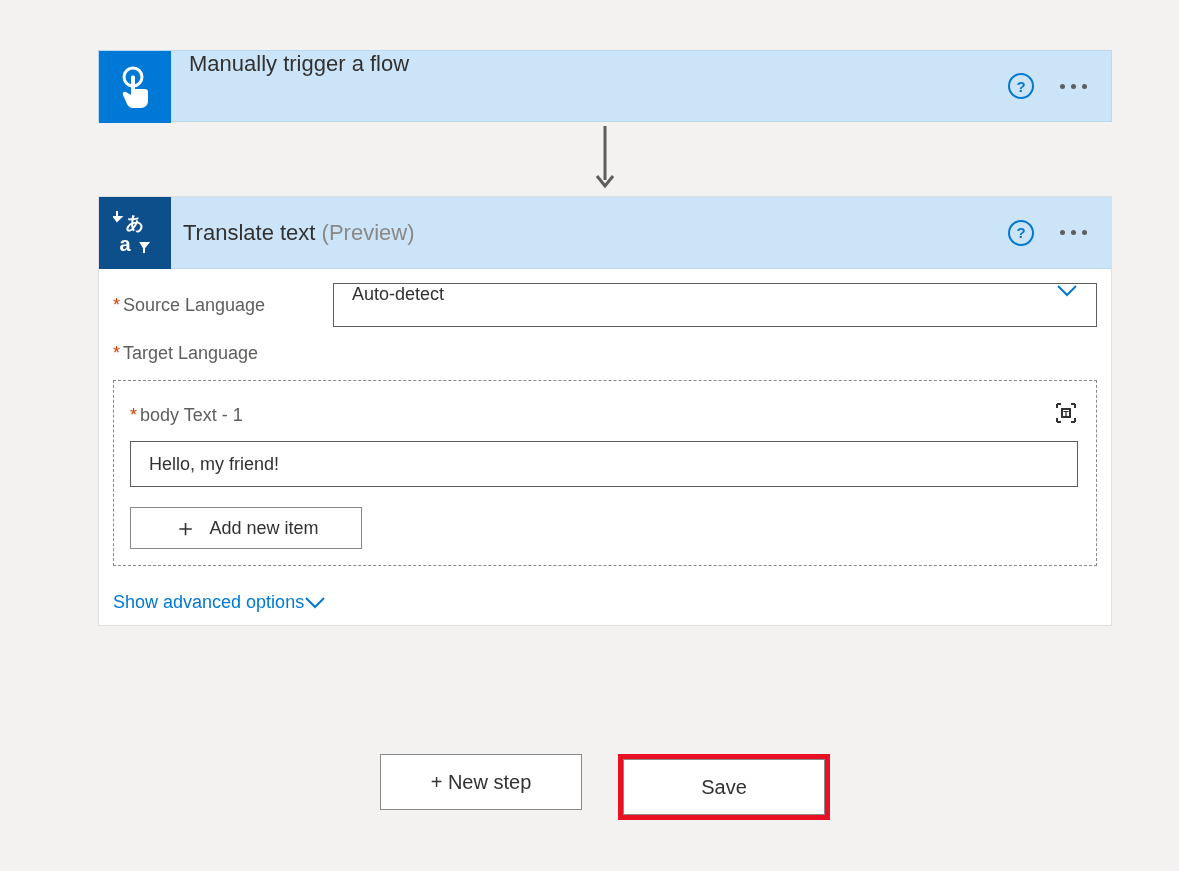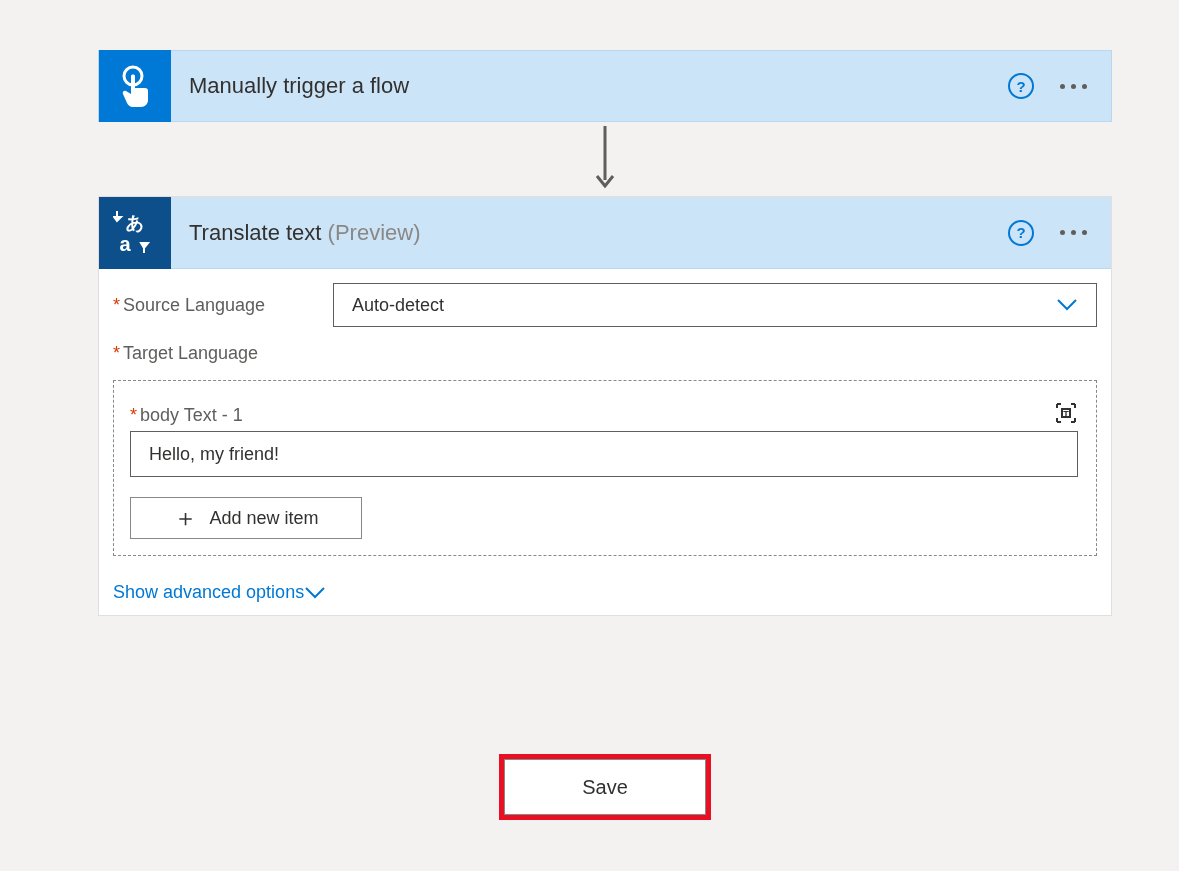--- a/index.html
+++ b/index.html
@@ -14,21 +14,20 @@
       height: 871px;
       position: relative;
     }
     .canvas {
       padding: 50px 98px 0 98px;
     }
 
     
     .trigger-card {
       display: flex;
-      align-items: center;
       background-color: #cce4f7;
       border: 1px solid #b9d7ef;
       height: 72px;
       width: 1014px;
     }
     .trigger-icon-cell {
       width: 72px;
       height: 72px;
       background-color: #0079d6;
       display: flex;
@@ -97,21 +96,21 @@
     .action-icon-cell {
       width: 72px;
       height: 72px;
       background-color: #0d4f8b;
       display: flex;
       align-items: center;
       justify-content: center;
     }
     .action-title-wrap {
       flex: 1;
-      padding-left: 18px;
+      padding-left: 12px;
       font-size: 22px;
       color: #323130;
     }
     .action-title-preview {
       color: #8a8886;
     }
 
     .action-body {
       padding: 14px 14px 12px 14px;
     }
@@ -128,21 +127,20 @@
     }
     .required-asterisk {
       color: #d83b01;
       margin-right: 3px;
     }
     .select-control {
       flex: 1;
       border: 1px solid #605e5c;
       height: 44px;
       display: flex;
-      align-items: center;
       justify-content: space-between;
       padding: 0 18px;
       font-size: 18px;
       color: #323130;
       cursor: pointer;
       background: #fff;
     }
     .chevron {
       color: #0078d4;
     }
@@ -150,20 +148,21 @@
     
     .body-section {
       border: 1px dashed #8a8886;
       padding: 18px 16px 16px 16px;
       margin-top: 6px;
     }
     .body-label-row {
       display: flex;
       align-items: center;
       justify-content: space-between;
+      margin-bottom: 10px;
     }
     .body-label {
       font-size: 18px;
       color: #605e5c;
     }
     .token-picker-icon {
       color: #323130;
       cursor: pointer;
       padding: 2px;
     }
@@ -334,16 +333,17 @@
           <path d="M2 2 L11 11 L20 2" stroke="#0078d4" stroke-width="2" fill="none"></path>
         </svg>
       </div>
 
     </div>
   </div>
 
 </div>
 
 <div class="bottom-bar">
+  <button class="step-btn">+ New step</button>
   <div class="highlight-box">
     <button class="step-btn">Save</button>
   </div>
 </div>
 
 </body></html>

